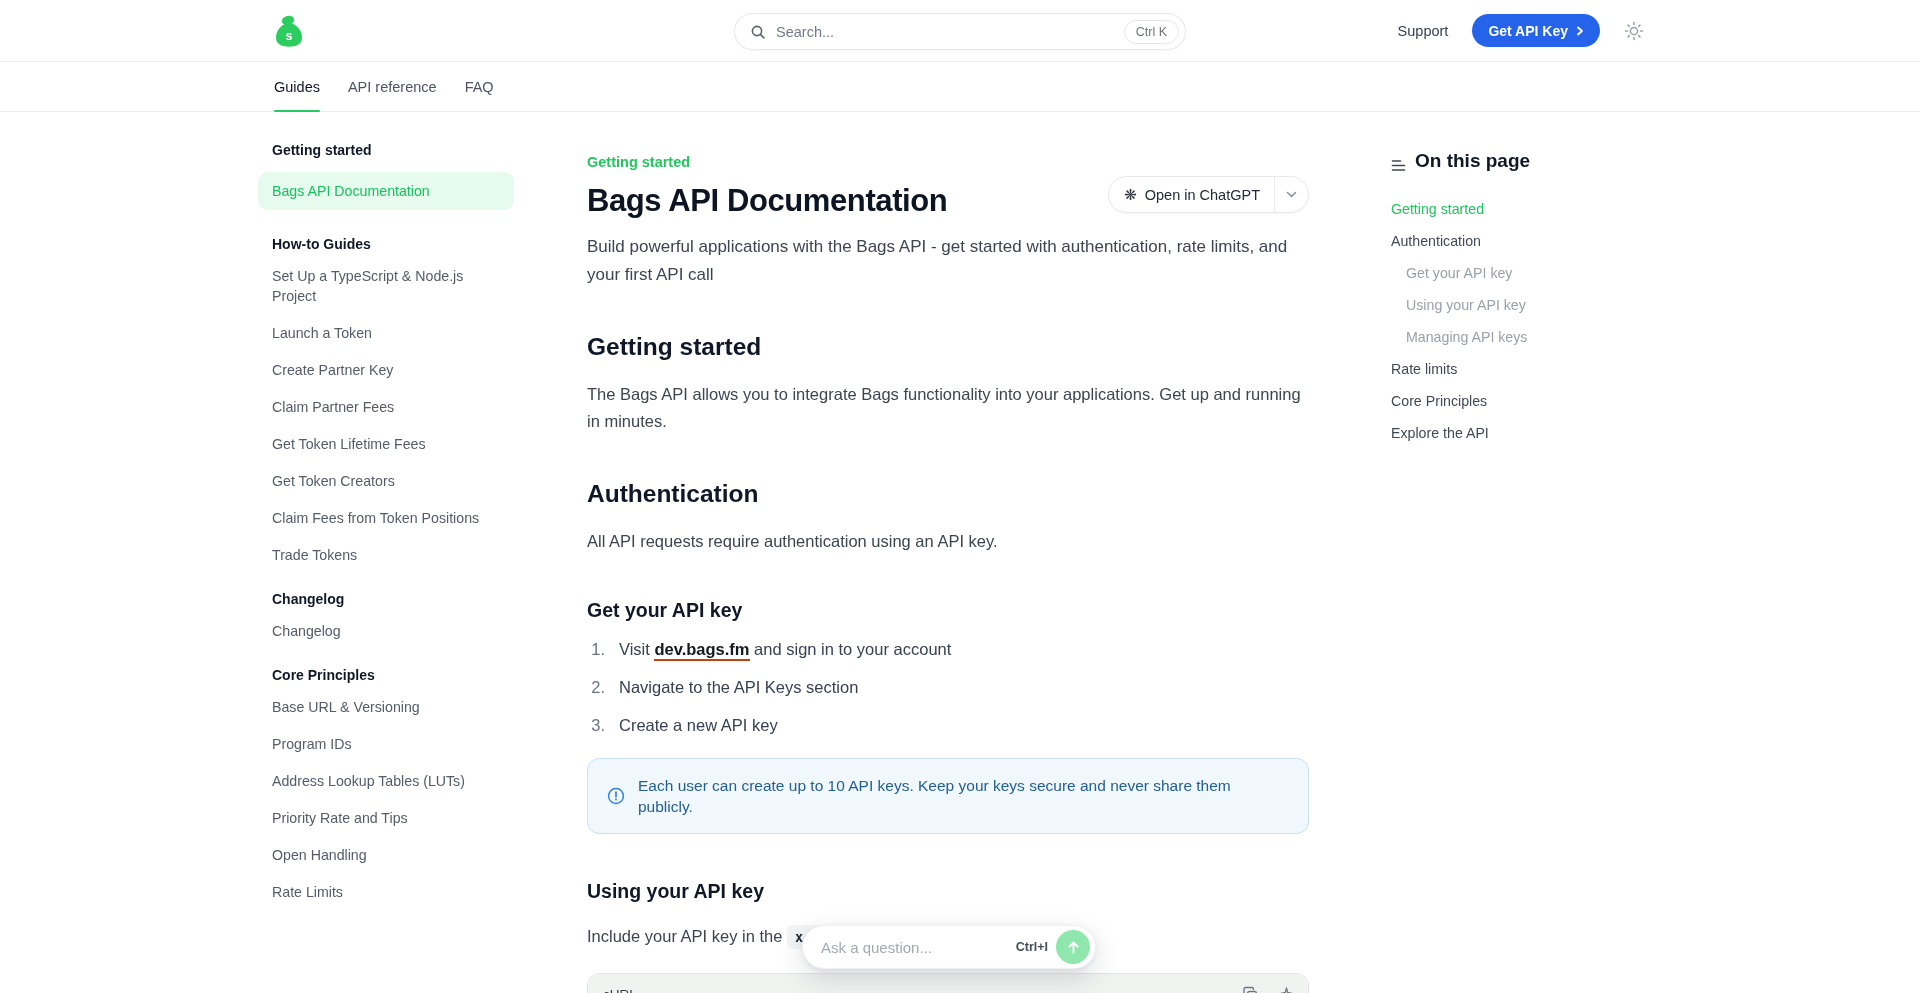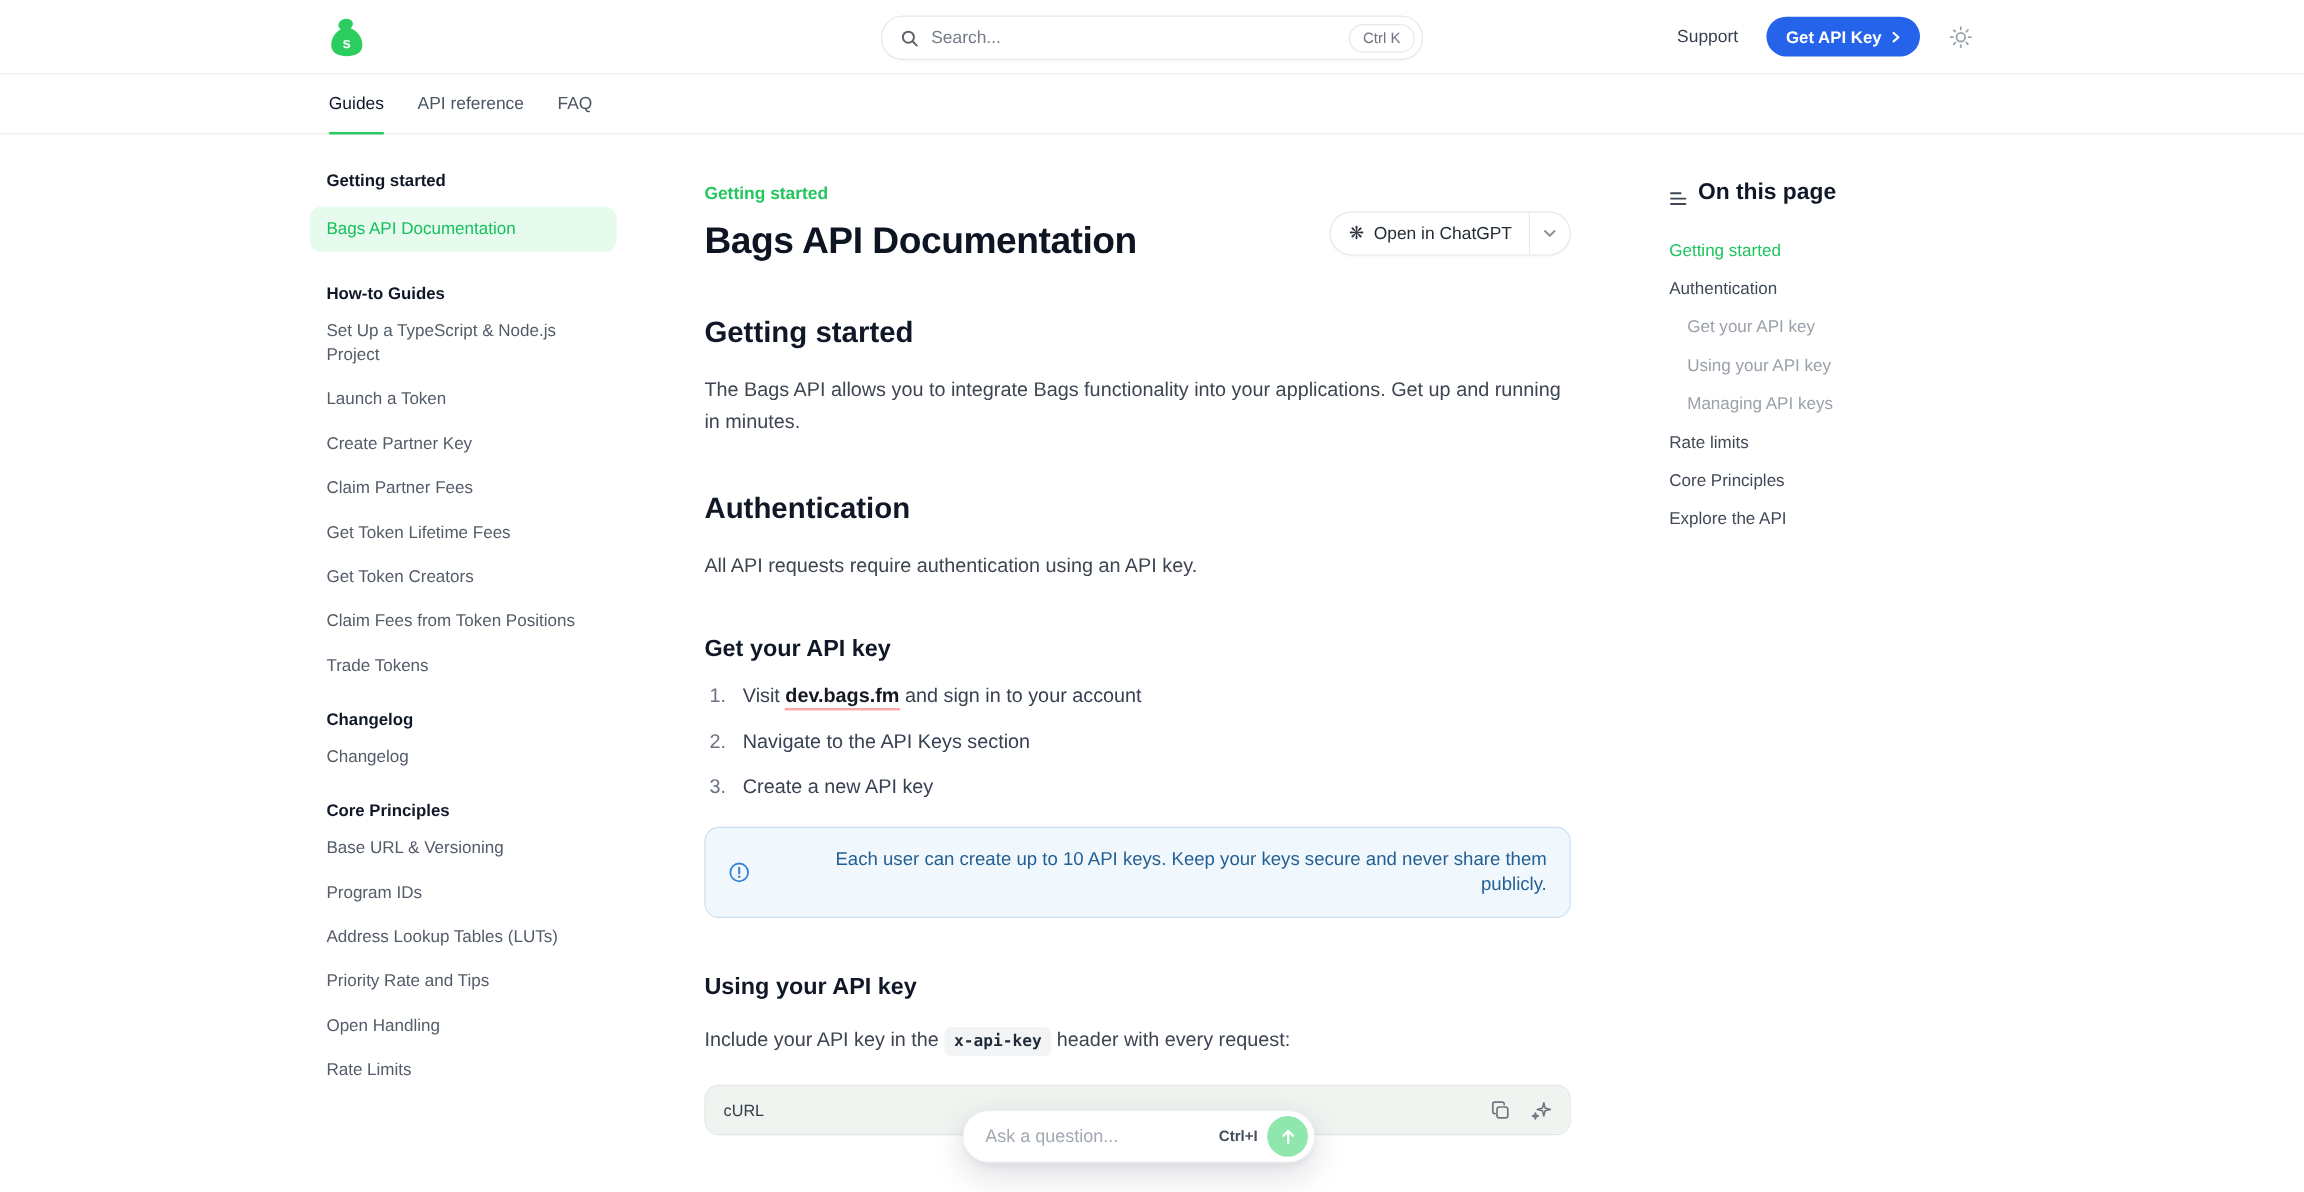--- a/index.html
+++ b/index.html
@@ -65,25 +65,25 @@
     box-shadow:0 1px 2px rgba(16,24,40,.04); cursor:pointer; }
   .chatgpt-main { display:flex; align-items:center; gap:8px; padding:0 14px 0 15px;
     font-size:14.5px; font-weight:500; color:#222b36; }
   .chatgpt-split { width:34px; align-self:stretch; display:flex; align-items:center;
     justify-content:center; border-left:1px solid #e9ebed; }
 
   ol.steps { margin-top:16px; list-style:none; }
   ol.steps li { display:flex; gap:14px; font-size:16.5px; line-height:22px;
     color:#374151; margin-top:16px; }
   ol.steps li .num { color:#6b7280; min-width:18px; text-align:right; }
-  .link-green { font-weight:700; color:#14181f; border-bottom:2px solid #fca5a5;
+  .link-green { font-weight:700; color:#14181f; border-bottom:2px solid #c2410c;
     padding-bottom:1px; cursor:pointer; }
 
   .callout { margin-top:22px; background:#f0f7fd; border:1px solid #cbe0f5;
-    border-radius:12px; padding:16px 19px; display:flex; align-items:center; gap:13px;text-align:right; }
+    border-radius:12px; padding:16px 19px; display:flex; align-items:center; gap:13px; }
   .callout-text { font-size:15.5px; color:#245f93; line-height:21px; }
 
   .inline-code { font-family:"DejaVu Sans Mono",monospace; font-size:13.5px; font-weight:700;
     background:#f3f4f6; color:#1f2937; border-radius:6px; padding:4px 8px; }
 
   .codeblock { margin-top:22px; border:1px solid #e3e7e4; border-radius:12px;
     overflow:hidden; background:#fafcfa; }
   .code-head { height:40px; background:#f0f4f1; display:flex; align-items:center;
     padding:0 15px; }
   .code-lang { font-size:13.5px; font-weight:500; color:#333d47; }
@@ -206,20 +206,21 @@
         <span style="font-size:15px;color:#30363f;line-height:1;">❋</span>
         <span>Open in ChatGPT</span>
       </span>
       <span class="chatgpt-split">
         <svg width="11" height="7" viewBox="0 0 11 7" fill="none" stroke="#8a919c" stroke-width="1.6" stroke-linecap="round" stroke-linejoin="round">
             <polyline points="1.5,1.5 5.5,5.5 9.5,1.5"></polyline>
           </svg>
       </span>
     </div>
 
+    <div class="subtitle">Build powerful applications with the Bags API - get started with authentication, rate limits, and your first API call</div>
 
     <h2>Getting started</h2>
     <p class="body">The Bags API allows you to integrate Bags functionality into your applications. Get up and running in minutes.</p>
 
     <h2>Authentication</h2>
     <p class="body">All API requests require authentication using an API key.</p>
 
     <h3>Get your API key</h3>
     <ol class="steps">
       <li>

